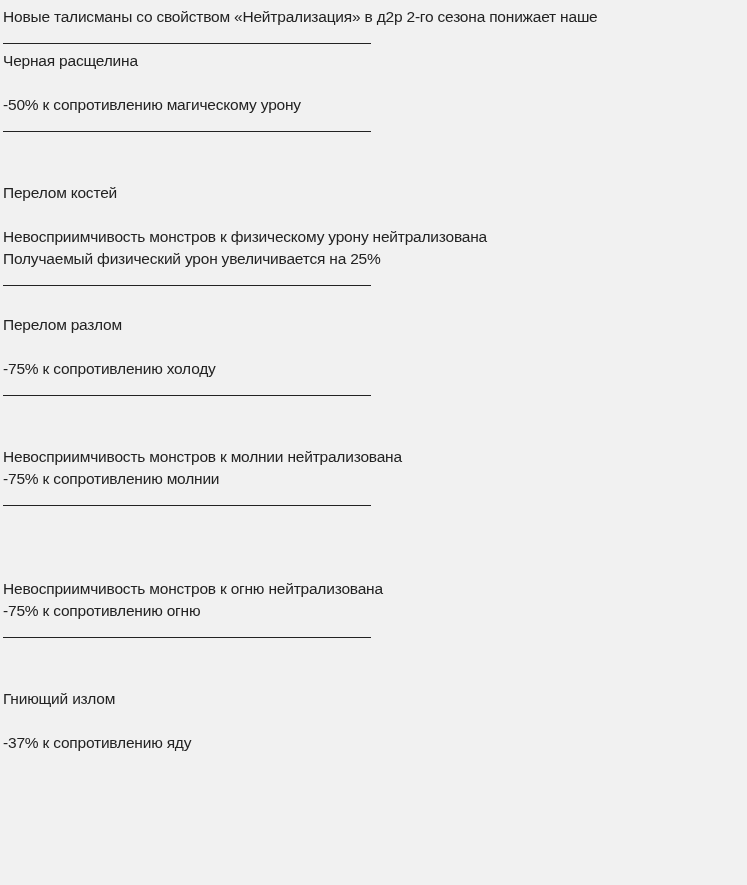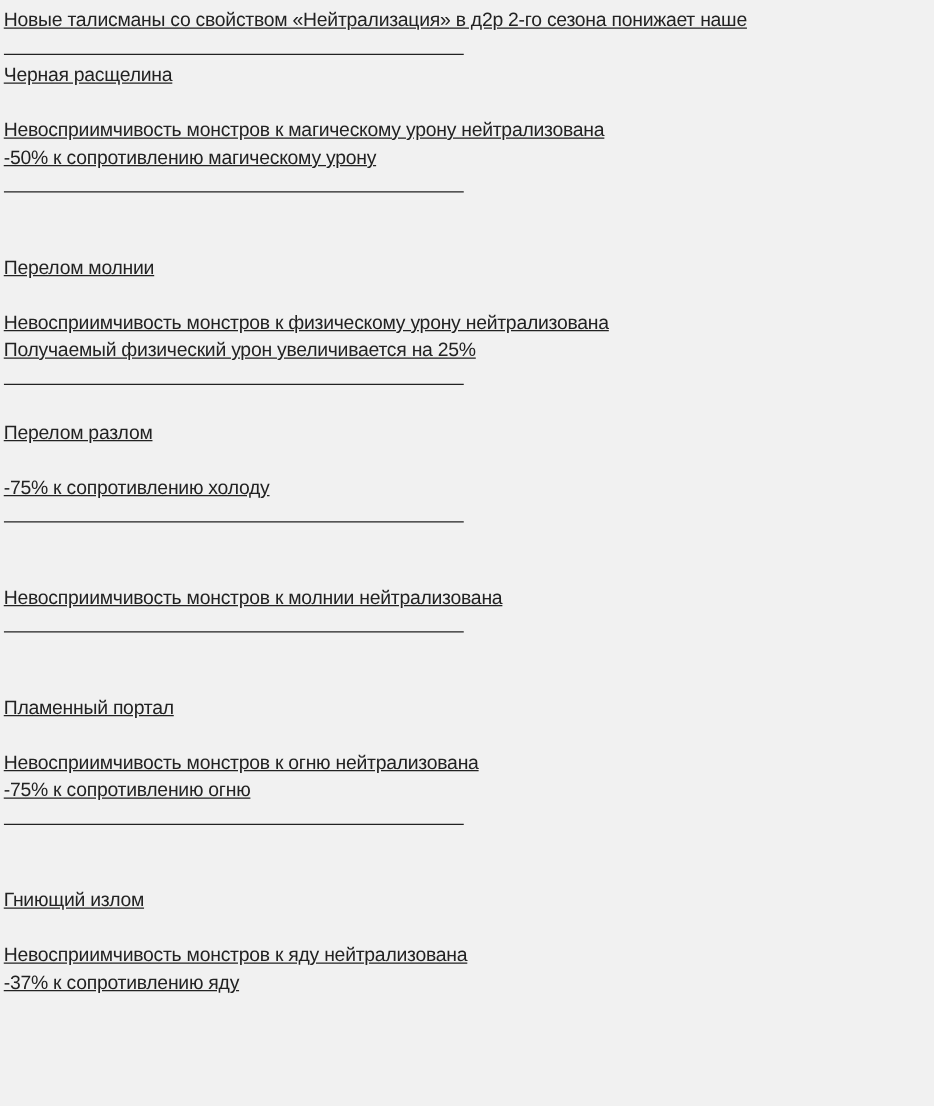--- a/index.html
+++ b/index.html
@@ -4,77 +4,75 @@
 <style>
   html, body { margin:0; padding:0; }
   body {
     width:747px; height:885px; overflow:hidden;
     background:#f1f1f1;
     color:#222222;
     font-family: "Liberation Sans", "DejaVu Sans", sans-serif;
     font-size:15.5px;
     letter-spacing:-0.2px;
   }
-  .doc { position:relative; padding:6px 17px 0 3px; line-height:22px;text-decoration:underline; }
+  .doc { position:relative; padding:6px 17px 0 3px; line-height:22px; }
   .line { height:22px; white-space:nowrap; }
   .sep { height:22px; overflow:hidden; white-space:nowrap; }
   .sep-rule { display:block; width:368px; height:1px; background:#222; margin-top:15px; }
   .blank { height:22px; }
 </style>
 </head>
 <body>
 
 <div class="doc">
   <div class="line">Новые талисманы со свойством «Нейтрализация» в д2р 2-го сезона понижает наше</div>
   <div class="sep">
       <span class="sep-rule"></span>
     </div>
 
   <div class="line">Черная расщелина</div>
   <div class="blank"></div>
-  <div class="line">Невосприимчивость монстров к магическому урону нейтрализована</div>
   <div class="line">-50% к сопротивлению магическому урону</div>
   <div class="sep">
       <span class="sep-rule"></span>
     </div>
   <div class="blank"></div>
   <div class="blank"></div>
 
-  <div class="line">Перелом молнии</div>
+  <div class="line">Перелом костей</div>
   <div class="blank"></div>
   <div class="line">Невосприимчивость монстров к физическому урону нейтрализована</div>
   <div class="line">Получаемый физический урон увеличивается на 25%</div>
   <div class="sep">
       <span class="sep-rule"></span>
     </div>
   <div class="blank"></div>
 
   <div class="line">Перелом разлом</div>
   <div class="blank"></div>
   <div class="line">-75% к сопротивлению холоду</div>
   <div class="sep">
       <span class="sep-rule"></span>
     </div>
   <div class="blank"></div>
 
   <div class="blank"></div>
   <div class="line">Невосприимчивость монстров к молнии нейтрализована</div>
+  <div class="line">-75% к сопротивлению молнии</div>
   <div class="sep">
       <span class="sep-rule"></span>
     </div>
   <div class="blank"></div>
   <div class="blank"></div>
 
-  <div class="line">Пламенный портал</div>
   <div class="blank"></div>
   <div class="line">Невосприимчивость монстров к огню нейтрализована</div>
   <div class="line">-75% к сопротивлению огню</div>
   <div class="sep">
       <span class="sep-rule"></span>
     </div>
   <div class="blank"></div>
   <div class="blank"></div>
 
   <div class="line">Гниющий излом</div>
   <div class="blank"></div>
-  <div class="line">Невосприимчивость монстров к яду нейтрализована</div>
   <div class="line">-37% к сопротивлению яду</div>
 </div>
 
 </body></html>

